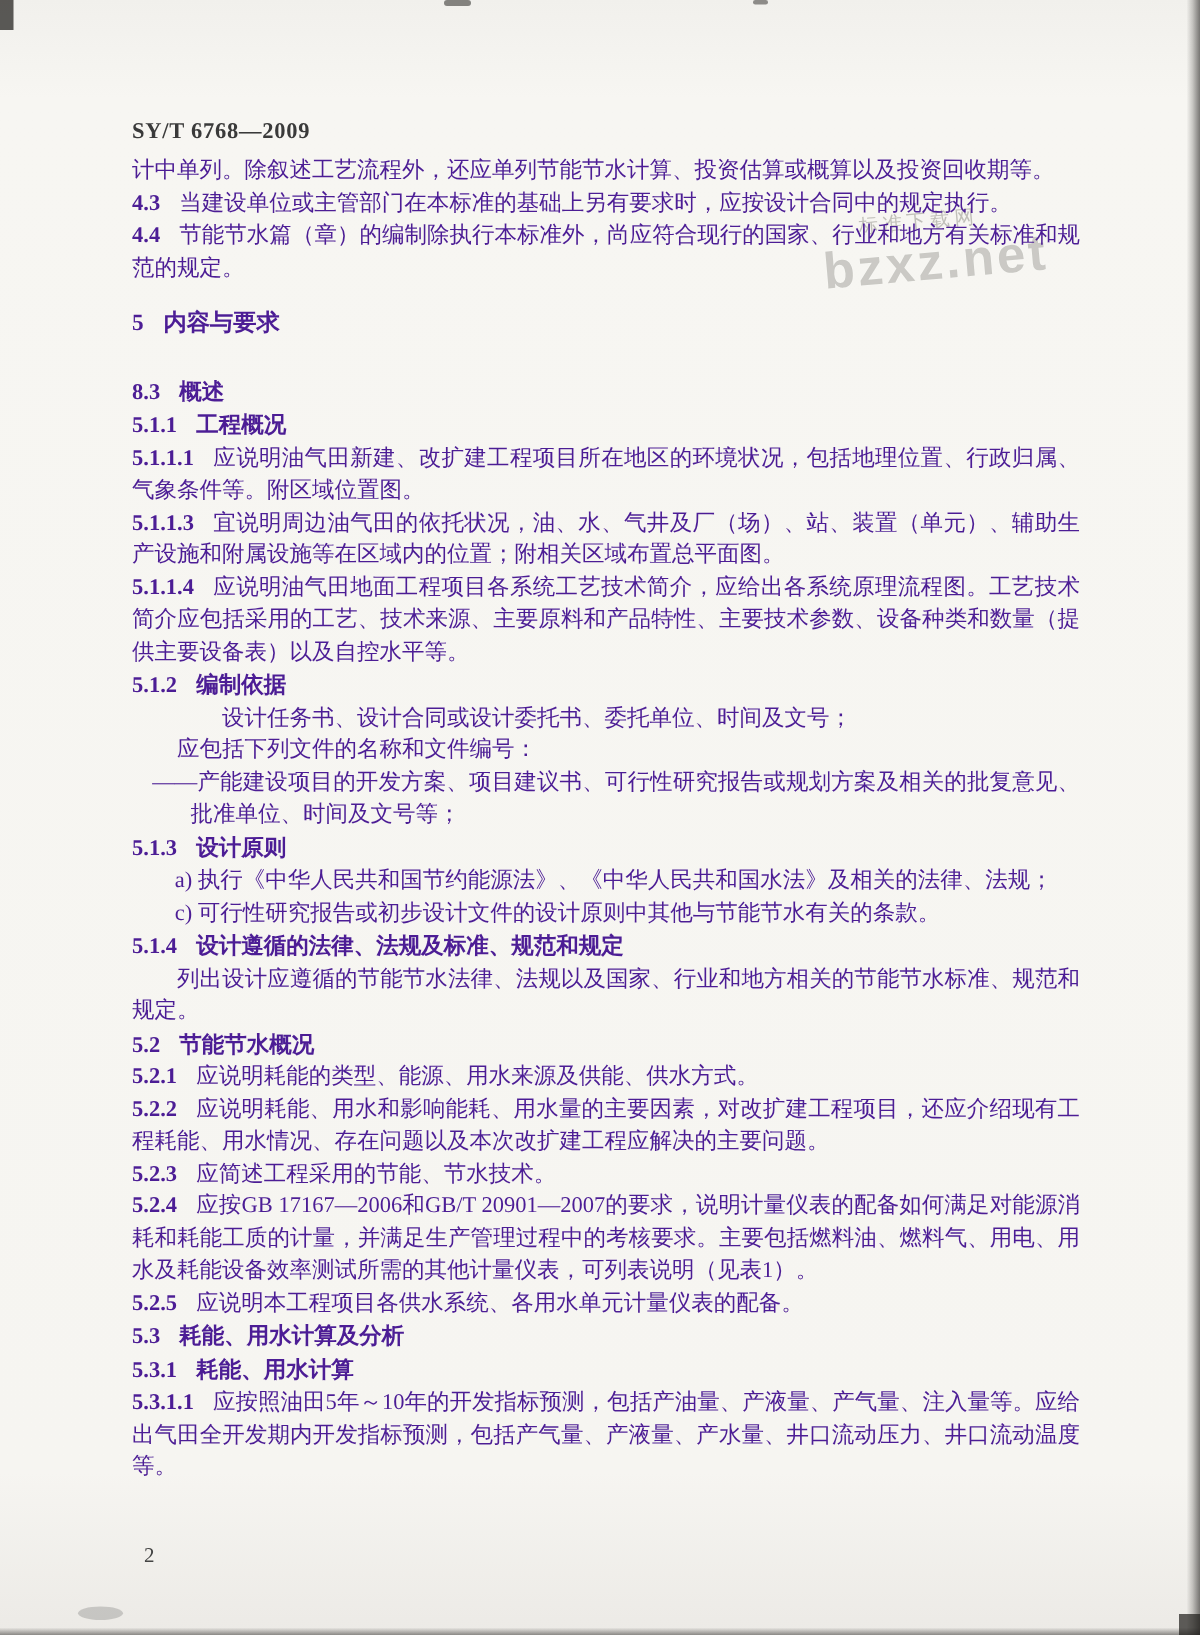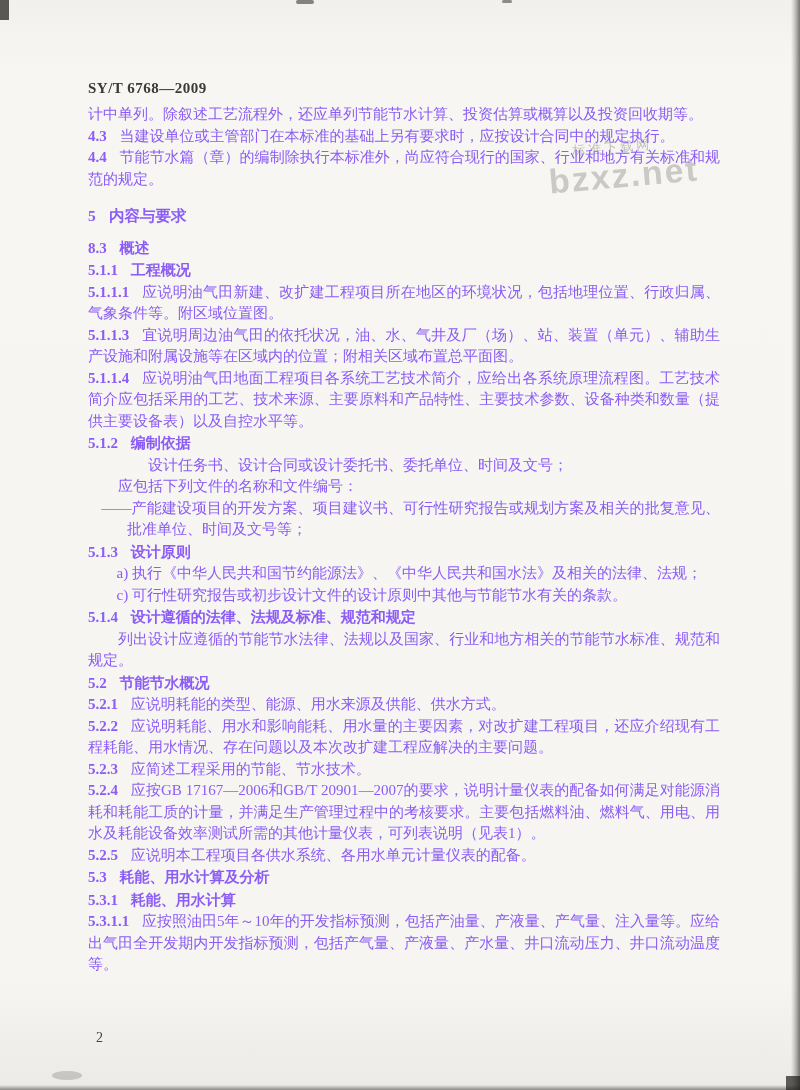--- a/index.html
+++ b/index.html
@@ -13,24 +13,24 @@
   }
   .page-header {
     position: absolute; left: 88px; top: 80px;
     font-size: 15px; font-weight: bold; letter-spacing: .5px; color: #3a3a3a; text-align: center;
   }
   .content {
     position: absolute; left: 88px; top: 104px; width: 632px;
   }
   .para {
     margin: 0; font-size: 15px; line-height: 21.5px;
-    text-align: justify; color: #8b5cf6;
+    text-align: justify; color: #4c1d95;
   }
   .num { font-weight: bold; margin-right: .85em; white-space: nowrap; }
-  .p-h1 { font-weight: bold; font-size: 15.5px; margin: 15px 0 11px 0; font-family: Liberation Serif, serif; }
+  .p-h1 { font-weight: bold; font-size: 15.5px; margin: 15px 0 25px 0; font-family: Liberation Serif, serif; }
   .p-head { font-weight: bold; margin-top: 1px; }
   .p-indent { text-indent: 2em; }
   .p-sub  { margin-left: 4em; }
   .p-dash { padding-left: 2.6em; text-indent: -1.7em; }
   .p-list { margin-left: 1.9em; }
   .page-number {
     position: absolute; left: 96px; top: 1030px;
     font-size: 14px; color: #444;
   }
   .watermark {

